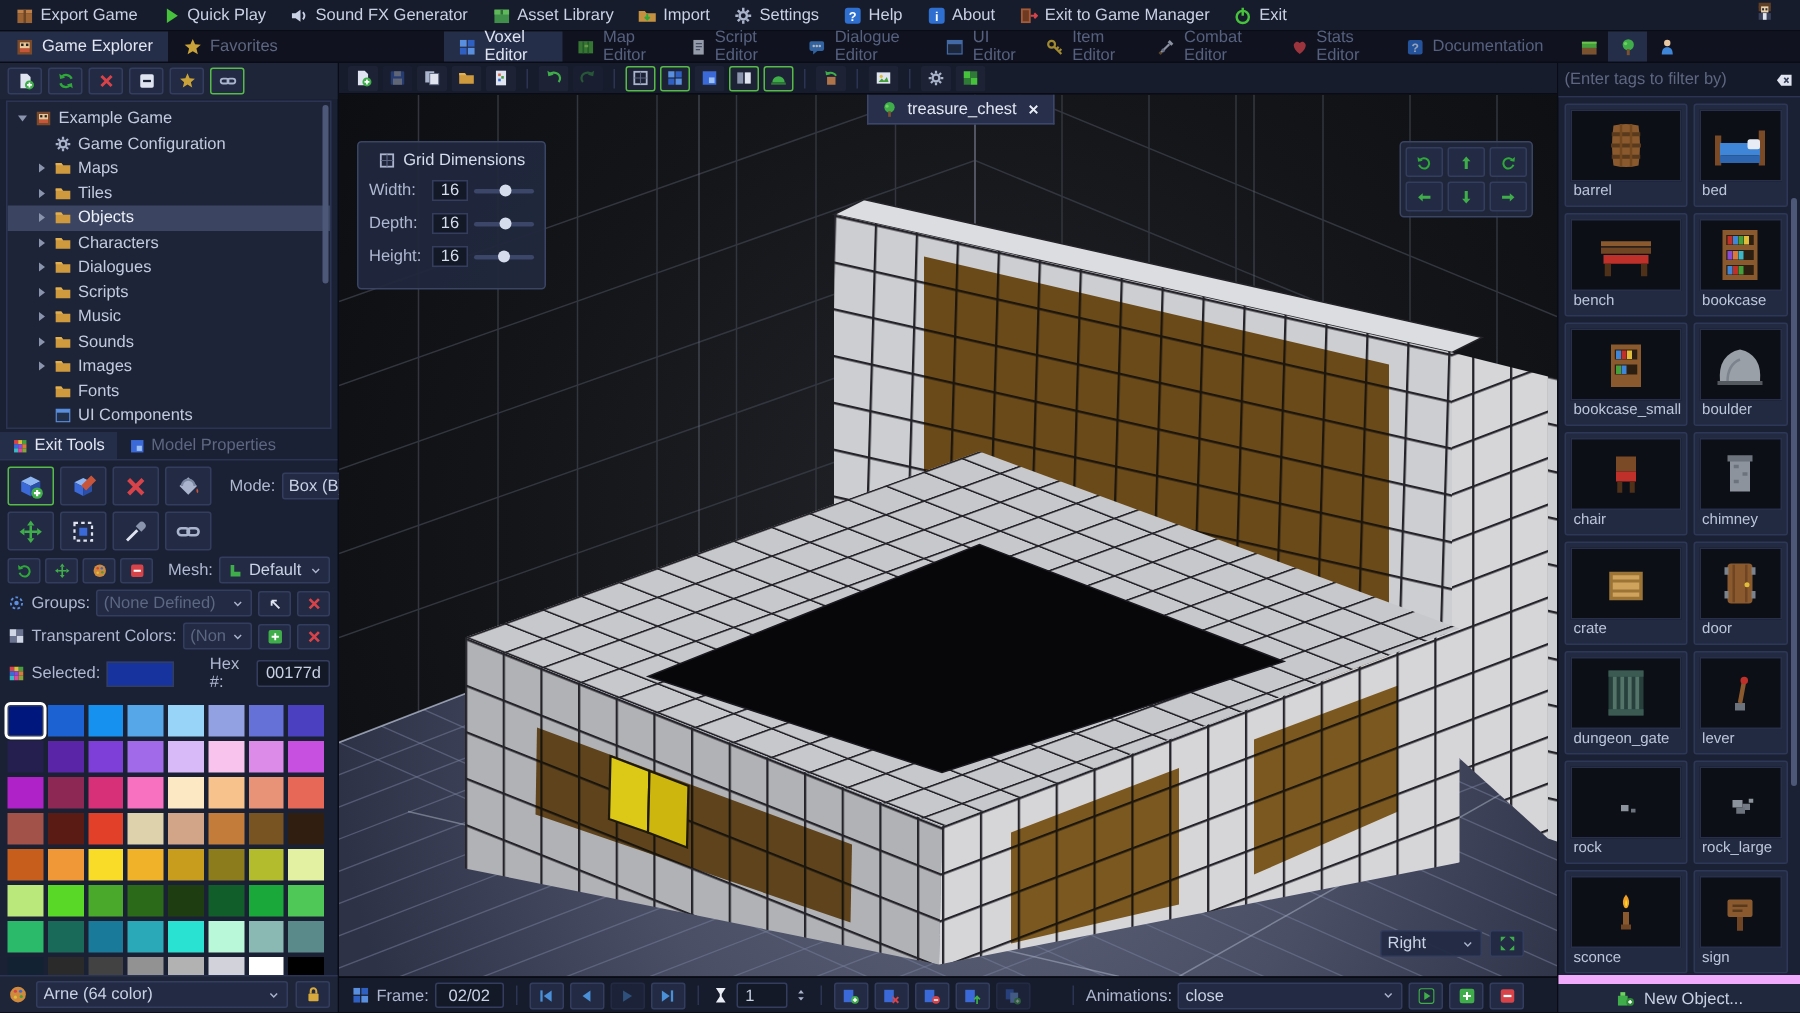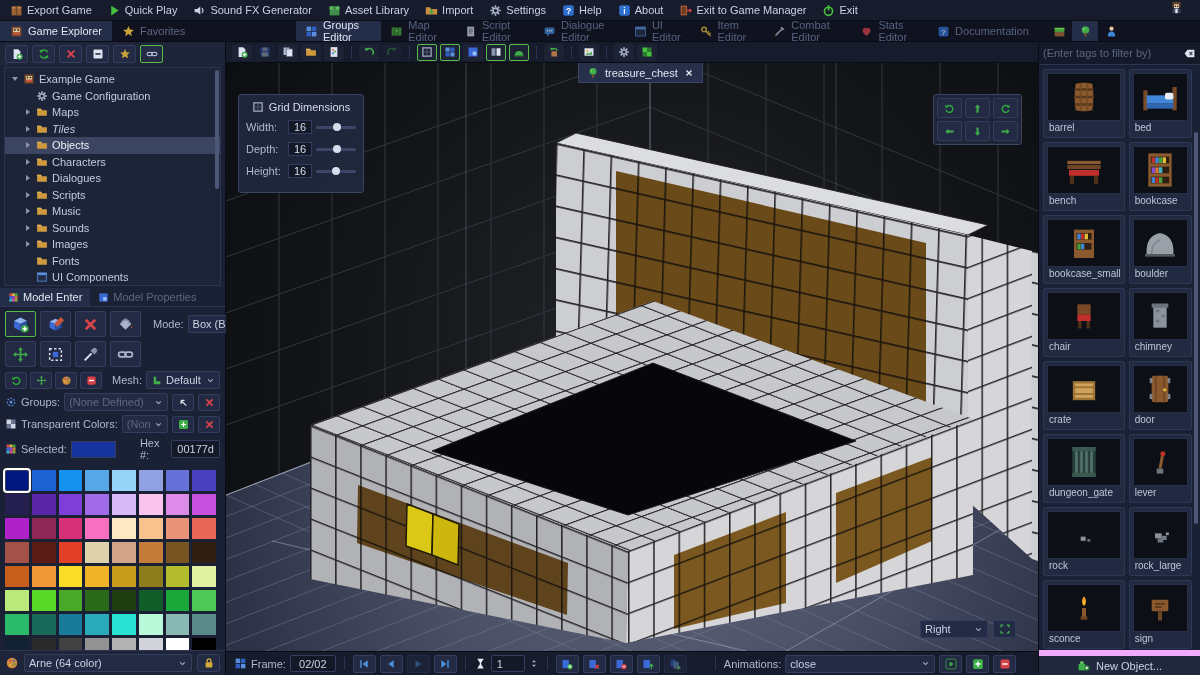--- a/index.html
+++ b/index.html
@@ -226,21 +226,21 @@
     <div class="editor-tabs" id="editor-tabs">
         <div class="etab active">
           <span class="ic">
             <svg viewBox="0 0 16 16" xmlns="http://www.w3.org/2000/svg">
               <rect x="2" y="2" width="5.5" height="5.5" fill="#5a8fe0"></rect>
               <rect x="8.5" y="2" width="5.5" height="5.5" fill="#2f5fc0"></rect>
               <rect x="2" y="8.5" width="5.5" height="5.5" fill="#2f5fc0"></rect>
               <rect x="8.5" y="8.5" width="5.5" height="5.5" fill="#5a8fe0"></rect>
             </svg>
           </span>
-          <span>Groups Editor</span>
+          <span>Voxel Editor</span>
         </div>
         <div class="etab">
           <span class="ic">
             <svg viewBox="0 0 16 16" xmlns="http://www.w3.org/2000/svg">
               <rect x="2" y="3" width="12" height="10" fill="#45a03c"></rect>
               <path d="M6 3 V13 M10 3 V13" stroke="#2e7a2c" stroke-width="1.4"></path>
               <rect x="7" y="6" width="3" height="2" fill="#8cd05a"></rect>
             </svg>
           </span>
           <span>Map Editor</span>
@@ -435,21 +435,21 @@
               <span class="arr-r"></span>
             </span>
             <span class="ic" style="width: 12px; height: 12px;">
               <svg viewBox="0 0 16 16" xmlns="http://www.w3.org/2000/svg">
                 <path d="M1.5 3.5 H6.5 L8 5.5 H14.5 V13 H1.5 Z" fill="#cf9a3d"></path>
                 <path d="M1.5 3.5 H6.5 L8 5.5 H1.5 Z" fill="#e0b054"></path>
               </svg>
             </span>
             <span>Maps</span>
           </div>
-          <div class="trow" style="padding-left: 19px; font-style: italic;">
+          <div class="trow" style="padding-left: 19px;">
             <span class="arr">
               <span class="arr-r"></span>
             </span>
             <span class="ic" style="width: 12px; height: 12px;">
               <svg viewBox="0 0 16 16" xmlns="http://www.w3.org/2000/svg">
                 <path d="M1.5 3.5 H6.5 L8 5.5 H14.5 V13 H1.5 Z" fill="#cf9a3d"></path>
                 <path d="M1.5 3.5 H6.5 L8 5.5 H1.5 Z" fill="#e0b054"></path>
               </svg>
             </span>
             <span>Tiles</span>
@@ -569,21 +569,21 @@
               <rect x="6" y="2" width="4" height="4" fill="#e0bd3a"></rect>
               <rect x="10" y="2" width="4" height="4" fill="#45a03c"></rect>
               <rect x="2" y="6" width="4" height="4" fill="#3b6ad8"></rect>
               <rect x="6" y="6" width="4" height="4" fill="#8a4ad8"></rect>
               <rect x="10" y="6" width="4" height="4" fill="#d87a3a"></rect>
               <rect x="2" y="10" width="4" height="4" fill="#3ab8c8"></rect>
               <rect x="6" y="10" width="4" height="4" fill="#d84a9a"></rect>
               <rect x="10" y="10" width="4" height="4" fill="#8aa43a"></rect>
             </svg>
           </span>
-          <span>Model Enter</span>
+          <span>Exit Tools</span>
         </div>
         <div class="mtab">
           <span class="ic">
             <svg viewBox="0 0 16 16" xmlns="http://www.w3.org/2000/svg">
               <rect x="2" y="2" width="12" height="12" fill="#3b6ad8"></rect>
               <rect x="7.5" y="7.5" width="5" height="5" fill="#9cc0f4"></rect>
             </svg>
           </span>
           <span>Model Properties</span>
         </div>

